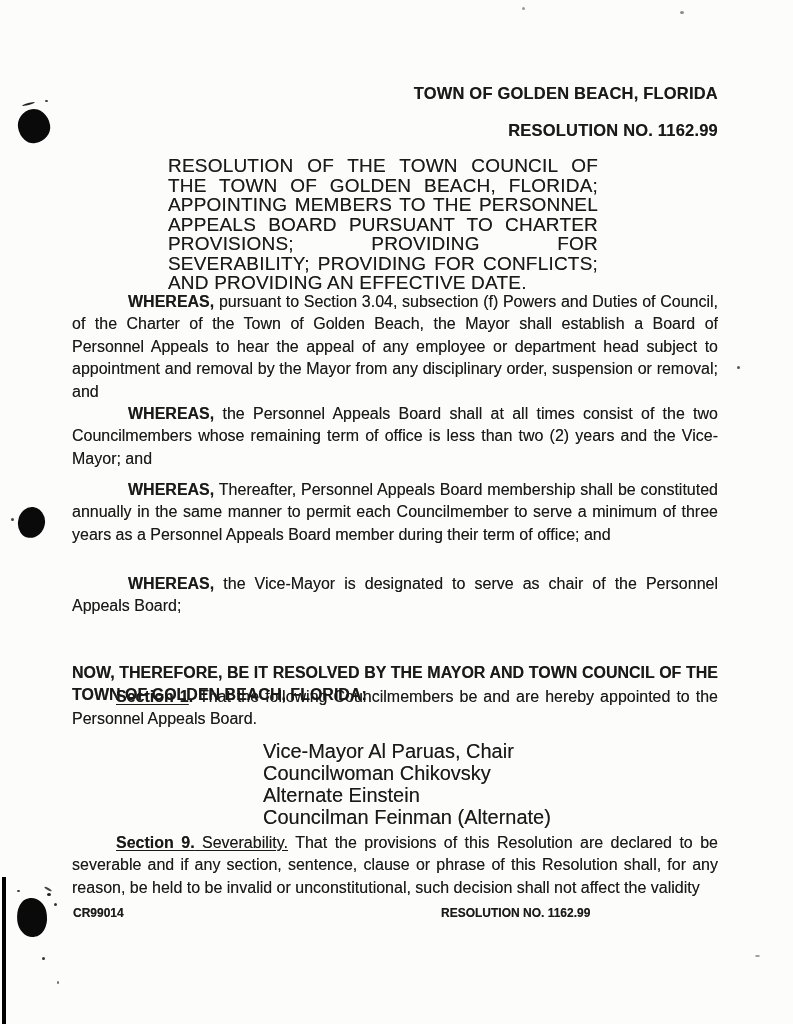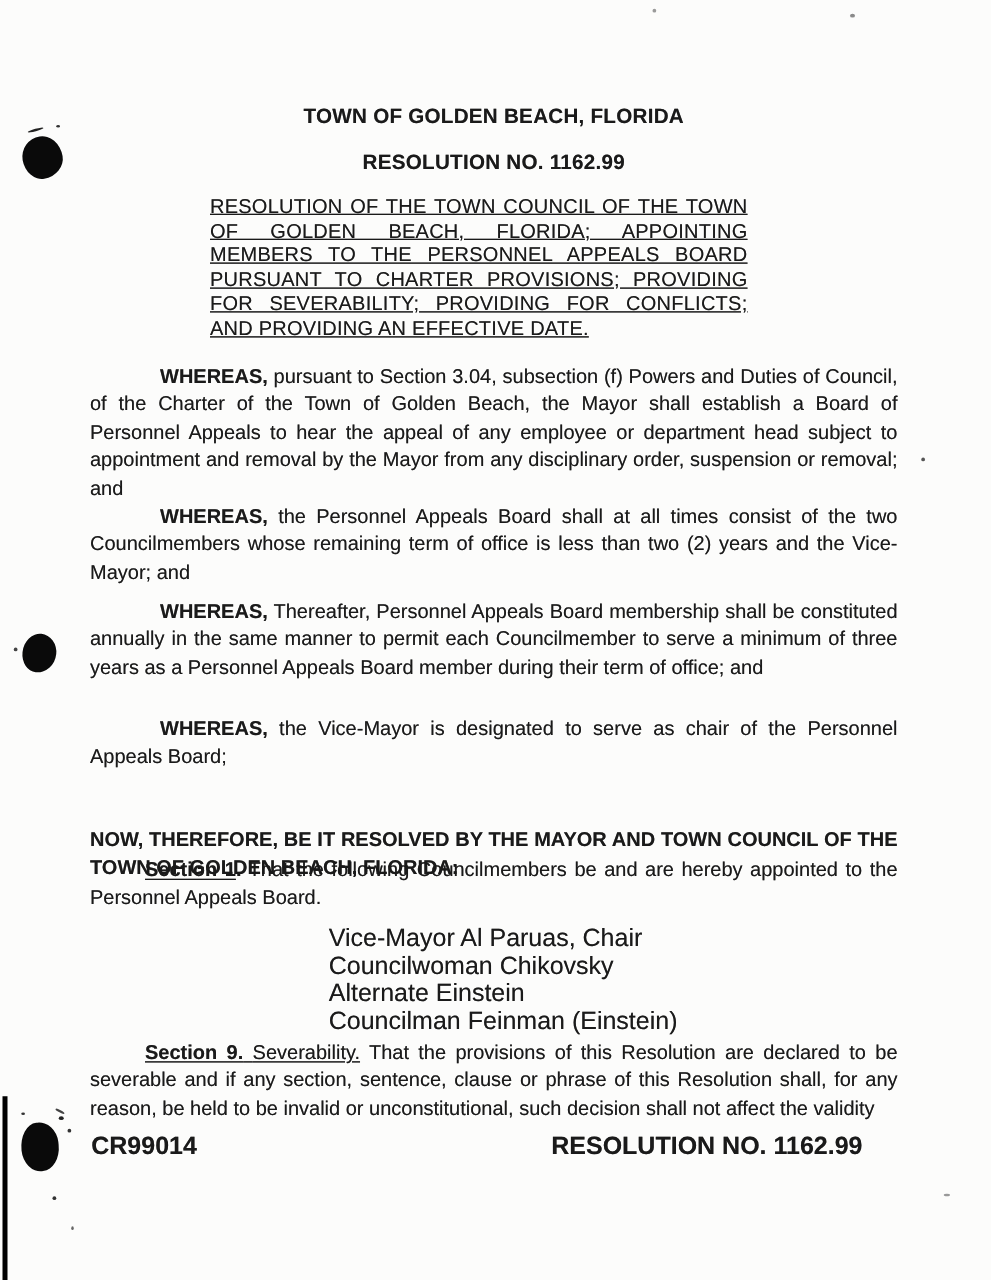--- a/index.html
+++ b/index.html
@@ -8,55 +8,54 @@
     width: 793px;
     height: 1024px;
     background: #fcfcfb;
     color: #1a1a1a;
     font-family: "Liberation Sans", "DejaVu Sans", sans-serif;
     overflow: hidden;
     text-shadow: 0 0 0.4px rgba(20,20,20,0.55);
   }
   .abs { position: absolute; left: 72px; width: 646px; margin: 0; }
   .h1, .h2 {
-    text-align: center;
+    text-align: right;
     font-weight: bold;
     font-size: 16.5px;
     letter-spacing: 0.2px;
   }
   .titleblock {
     position: absolute;
     left: 168px;
     width: 430px;
     margin: 0;
-    font-size: 16px;
+    font-size: 19px;
     line-height: 19.5px;
     text-align: justify;
     letter-spacing: 0.2px;
-    text-decoration: underline;
   }
   .para {
     font-size: 16px;
     line-height: 22.4px;
     text-align: justify;
     text-indent: 56px;
   }
   .para.noindent { text-indent: 0; }
   .para.secindent { text-indent: 44px; }
   .b { font-weight: bold; }
   .u { text-decoration: underline; text-underline-offset: 2px; }
   .resolved { font-weight: bold; margin-top: 36px; }
   .applist {
     position: absolute;
     left: 263px;
     width: 400px;
     font-size: 20px;
     line-height: 22px;
   }
-  .footer-item { position: absolute; font-weight: bold; font-size: 20px; }
+  .footer-item { position: absolute; font-weight: bold; font-size: 12px; }
   
   .blob { position: absolute; background: #0a0a0a; }
   .blob1 { left: 18px; top: 109px; width: 32px; height: 34px;
            border-radius: 52% 48% 55% 45% / 48% 55% 45% 52%; transform: rotate(-10deg); }
   .blob2 { left: 18px; top: 507px; width: 27px; height: 31px;
            border-radius: 50% 50% 55% 45% / 52% 48% 52% 48%; transform: rotate(6deg); }
   .blob3 { left: 17px; top: 898px; width: 30px; height: 39px;
            border-radius: 48% 52% 50% 50% / 55% 45% 52% 48%; transform: rotate(-6deg); }
   .edge-line { position: absolute; left: 2px; top: 877px; width: 4px; height: 147px; background: #000; }
   .speck { position: absolute; border-radius: 50%; }
@@ -110,21 +109,21 @@
 
   <p class="abs para secindent" style="top:686px">
     <span class="b u">Section 1</span><span class="b">.</span>
     <span>That the following Councilmembers be and are hereby appointed to the Personnel Appeals Board.</span>
   </p>
 
   <div class="applist" style="top:740px">
     <div>Vice-Mayor Al Paruas, Chair</div>
     <div>Councilwoman Chikovsky</div>
     <div>Alternate Einstein</div>
-    <div>Councilman Feinman (Einstein)</div>
+    <div>Councilman Feinman (Alternate)</div>
   </div>
 
   <p class="abs para secindent" style="top:832px">
     <span class="u"><span class="b">Section 9.</span>
     <span>Severability.</span></span>
     <span>That the provisions of this Resolution are declared to be severable and if any section, sentence, clause or phrase of this Resolution shall, for any reason, be held to be invalid or unconstitutional, such decision shall not affect the validity</span>
   </p>
 
   <div class="footer-item" style="left:73px;top:906px">CR99014</div>
   <div class="footer-item" style="left:441px;top:906px">RESOLUTION NO. 1162.99</div>

